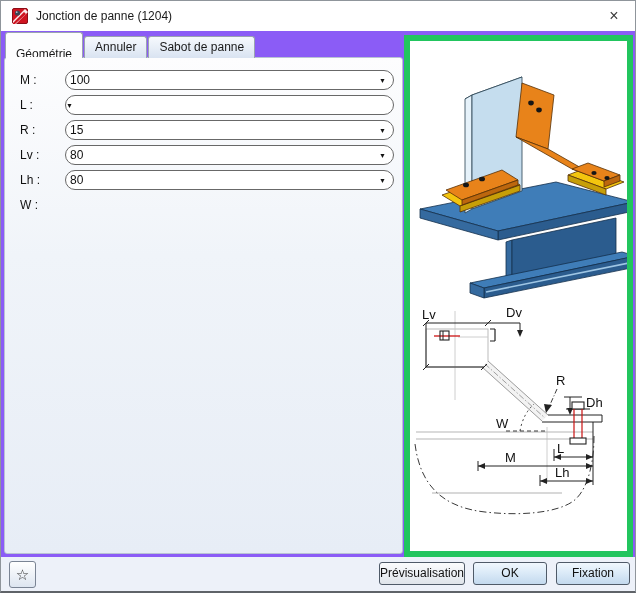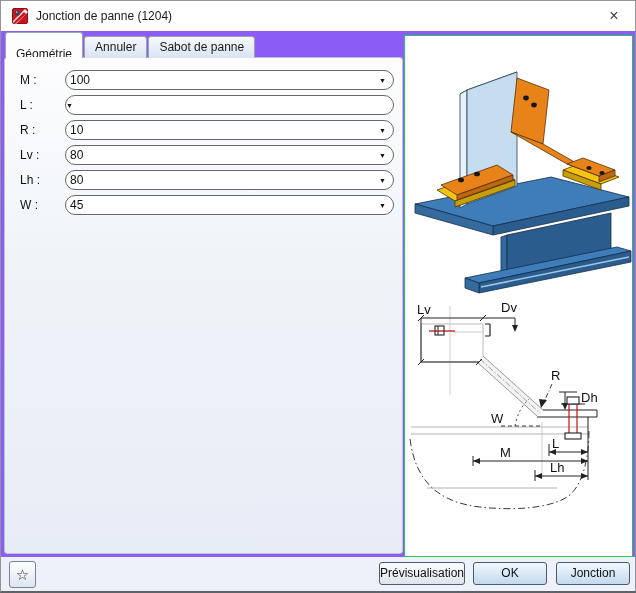--- a/index.html
+++ b/index.html
@@ -27,21 +27,21 @@
     background:linear-gradient(180deg,#fdfdfe 0%,#f0f4f9 40%,#e7edf6 100%); z-index:2; }
   .fields{ padding-top:12px; }
   .field-row{ display:flex; align-items:center; height:20px; margin:0 8px 5px 15px; }
   .field-row label{ width:45px; font-size:12px; color:#111; }
   .combo{ flex:1; height:20px; background:#fff; border:1px solid #686868; border-radius:10px;
     position:relative; display:flex; align-items:center; cursor:default; }
   .combo-value{ font-size:12px; color:#111; padding-left:4px; flex:1; }
   .combo-arrow{ font-size:7px; color:#111; padding-right:7px; }
   
   .preview-box{ position:absolute; left:403px; top:34px; width:229px; height:522px;
-    background:#ffffff; border:1px solid #22c55e; z-index:2; overflow:hidden;text-decoration:underline; }
+    background:#ffffff; border:6px solid #22c55e; z-index:2; overflow:hidden;text-decoration:underline; }
   
   .footer{ position:absolute; left:0; top:556px; width:100%; height:35px; background:#edf1f9; }
   .star-btn{ position:absolute; left:8px; top:4px; width:27px; height:27px;
     border:1px solid #7a8494; border-radius:3px; background:linear-gradient(180deg,#ffffff,#dde5f0);
     font-size:15px; line-height:25px; text-align:center; color:#333; }
   .btn{ position:absolute; top:5px; height:23px; border:1px solid #4f5a68; border-radius:3px;
     font-size:12px; color:#111; text-align:center; line-height:21px; font-family:"Liberation Sans",sans-serif; }
   .btn-preview{ left:378px; width:86px; background:linear-gradient(180deg,#fbfcfd 0%,#eef1f5 45%,#dfe4ea 100%); }
   .btn-blue{ background:linear-gradient(180deg,#f0f7fd 0%,#dcebf8 45%,#c3d9ee 100%); }
   .btn-ok{ left:472px; width:74px; }
@@ -82,44 +82,40 @@
         </div>
         <div class="field-row">
           <label>L :</label>
           <div class="combo">
             <span class="combo-arrow">▼</span>
           </div>
         </div>
         <div class="field-row">
           <label>R :</label>
           <div class="combo">
-            <span class="combo-value">10</span>
+            <span class="combo-value">15</span>
             <span class="combo-arrow">▼</span>
           </div>
         </div>
         <div class="field-row">
           <label>Lv :</label>
           <div class="combo">
             <span class="combo-value">80</span>
             <span class="combo-arrow">▼</span>
           </div>
         </div>
         <div class="field-row">
           <label>Lh :</label>
           <div class="combo">
             <span class="combo-value">80</span>
             <span class="combo-arrow">▼</span>
           </div>
         </div>
         <div class="field-row">
           <label>W :</label>
-          <div class="combo">
-            <span class="combo-value">45</span>
-            <span class="combo-arrow">▼</span>
-          </div>
         </div>
       </div>
   </div>
 
   <div class="preview-box">
 
     
     <svg width="227" height="260" viewBox="0 0 227 260">
       <g stroke="#14304c" stroke-width="0.8" stroke-linejoin="round">
 
@@ -264,16 +260,16 @@
       </g>
     </svg>
   </div>
 
   <div class="footer">
     <div class="star-btn">
       <span>☆</span>
     </div>
     <div class="btn btn-preview">Prévisualisation</div>
     <div class="btn btn-blue btn-ok">OK</div>
-    <div class="btn btn-blue btn-cancel">Jonction</div>
+    <div class="btn btn-blue btn-cancel">Fixation</div>
   </div>
 
 </div>
 
 </body></html>

